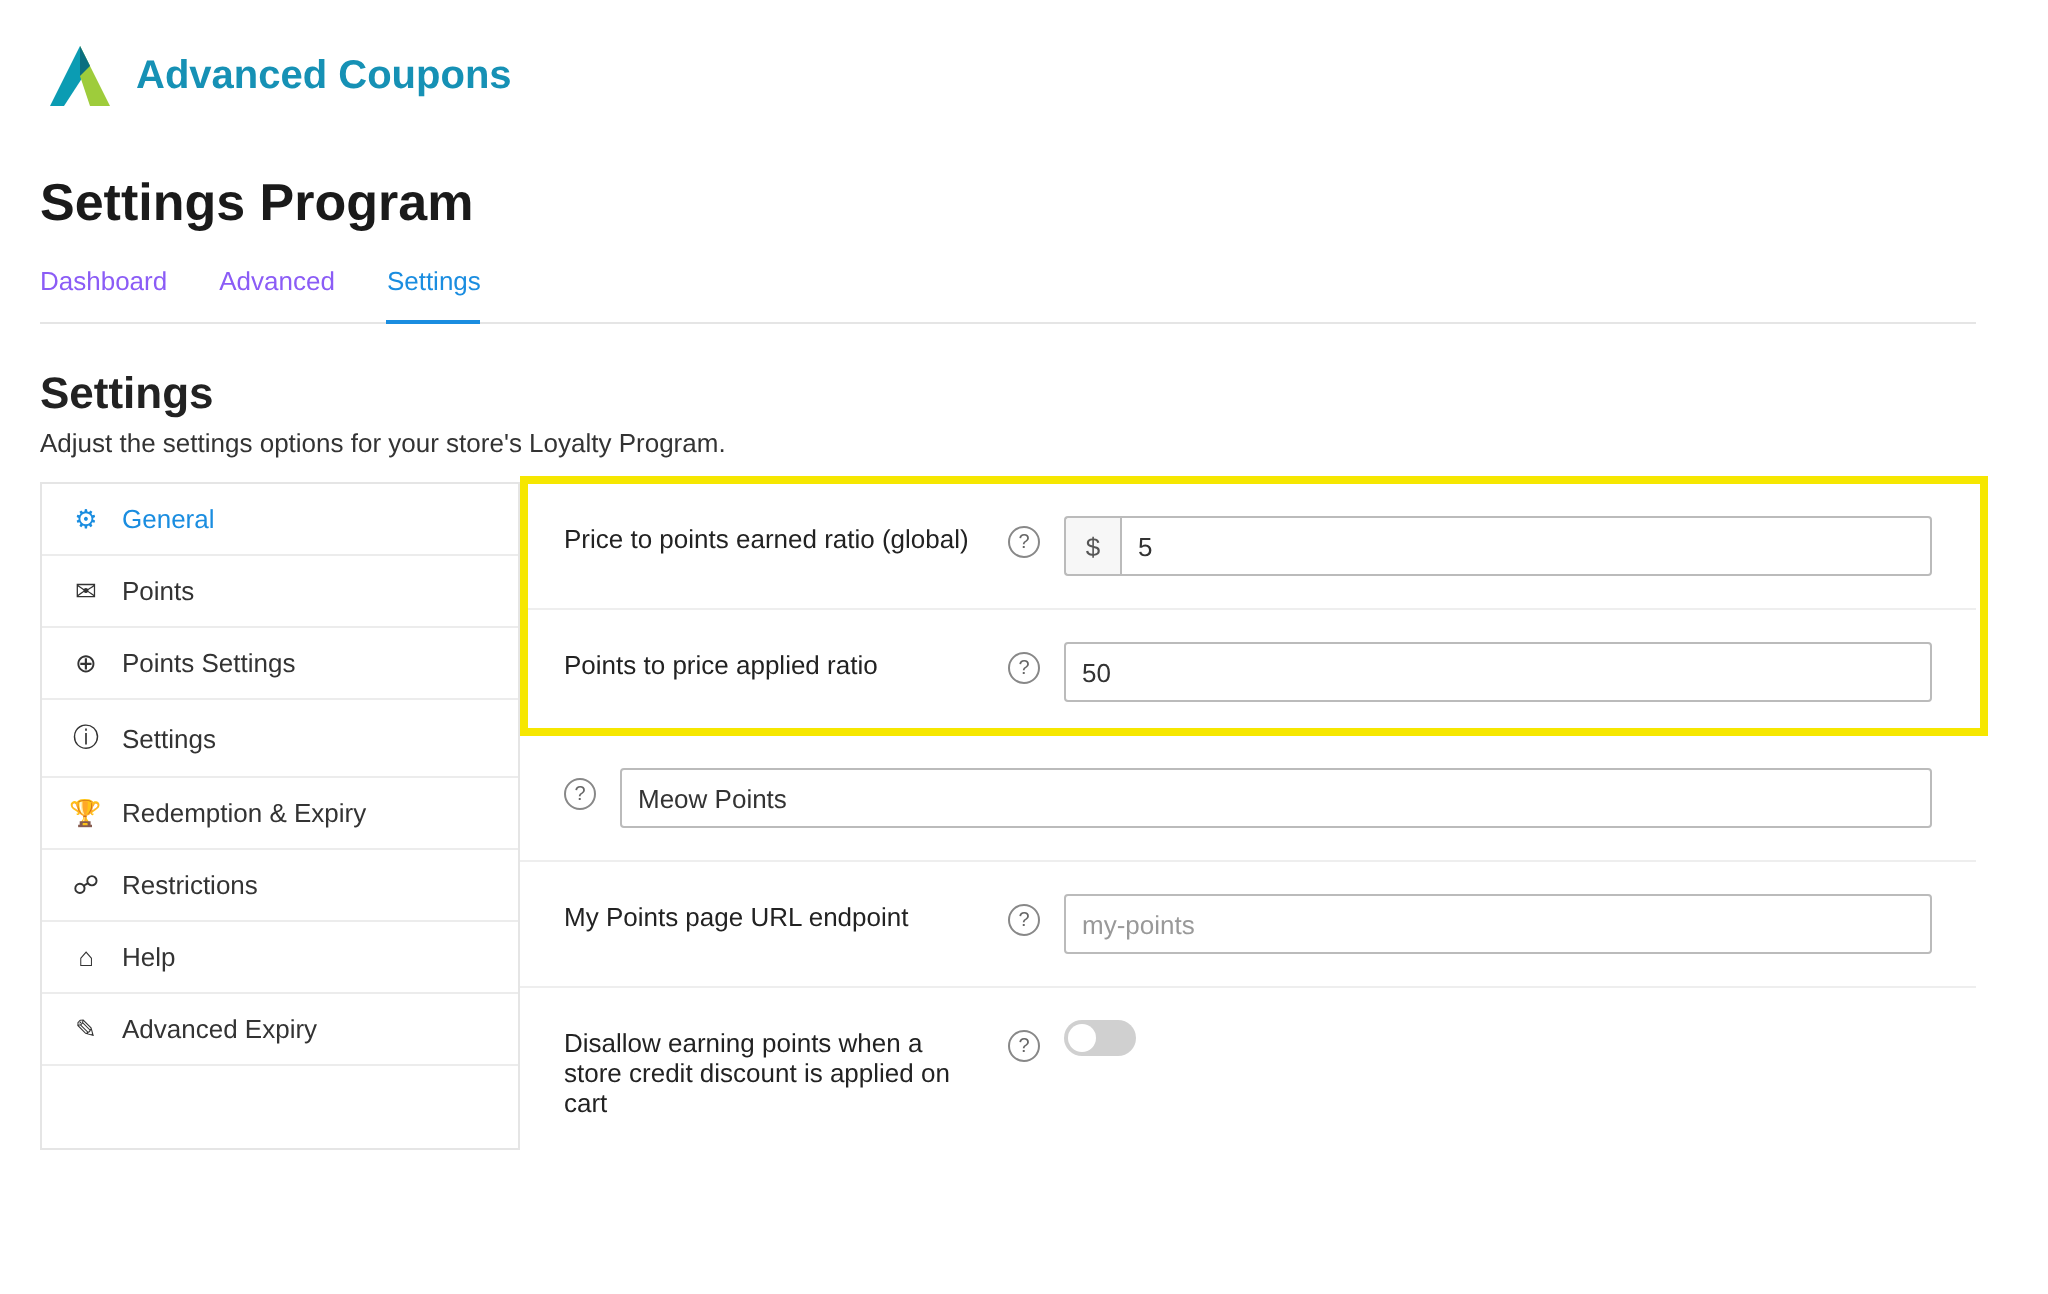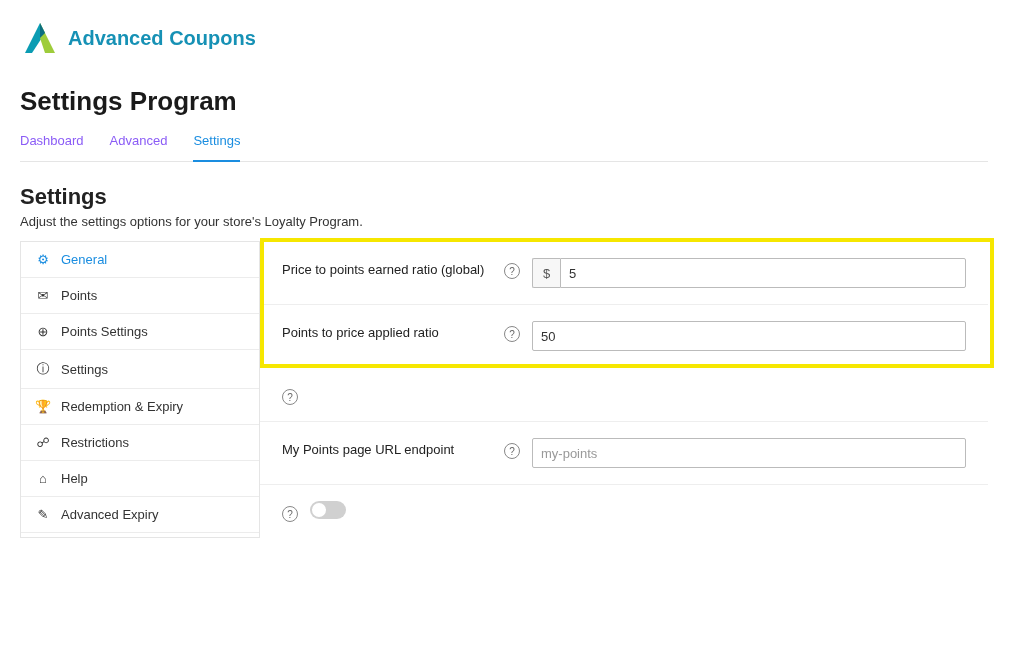--- a/index.html
+++ b/index.html
@@ -264,31 +264,35 @@
       <div class="setting-row">
         <div class="setting-label">Points to price applied ratio</div>
         <span class="help-icon">?</span>
         <div class="setting-control">
           <input type="text" class="txt" value="50" style="">
         </div>
       </div>
 
       <div class="setting-row">
         <span class="help-icon">?</span>
+        <div class="setting-control">
+          <input type="text" class="txt" value="Meow Points" style="">
+        </div>
       </div>
 
       <div class="setting-row">
         <div class="setting-label">My Points page URL endpoint</div>
         <span class="help-icon">?</span>
         <div class="setting-control">
           <input type="text" class="txt" placeholder="my-points" style="">
         </div>
       </div>
 
       <div class="setting-row" style="border-bottom:none;">
+        <div class="setting-label">Disallow earning points when a store credit discount is applied on cart</div>
         <span class="help-icon">?</span>
         <div class="setting-control">
           <div class="toggle"></div>
         </div>
       </div>
 
     </div>
 
   </div>
 

